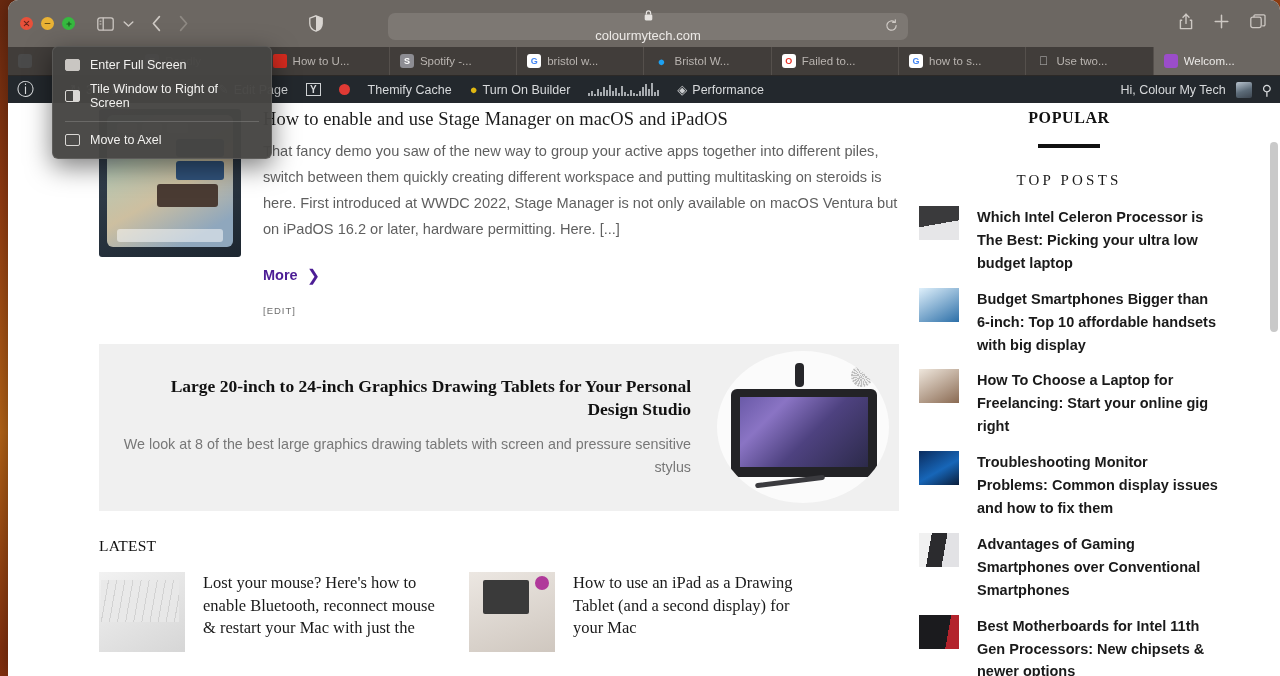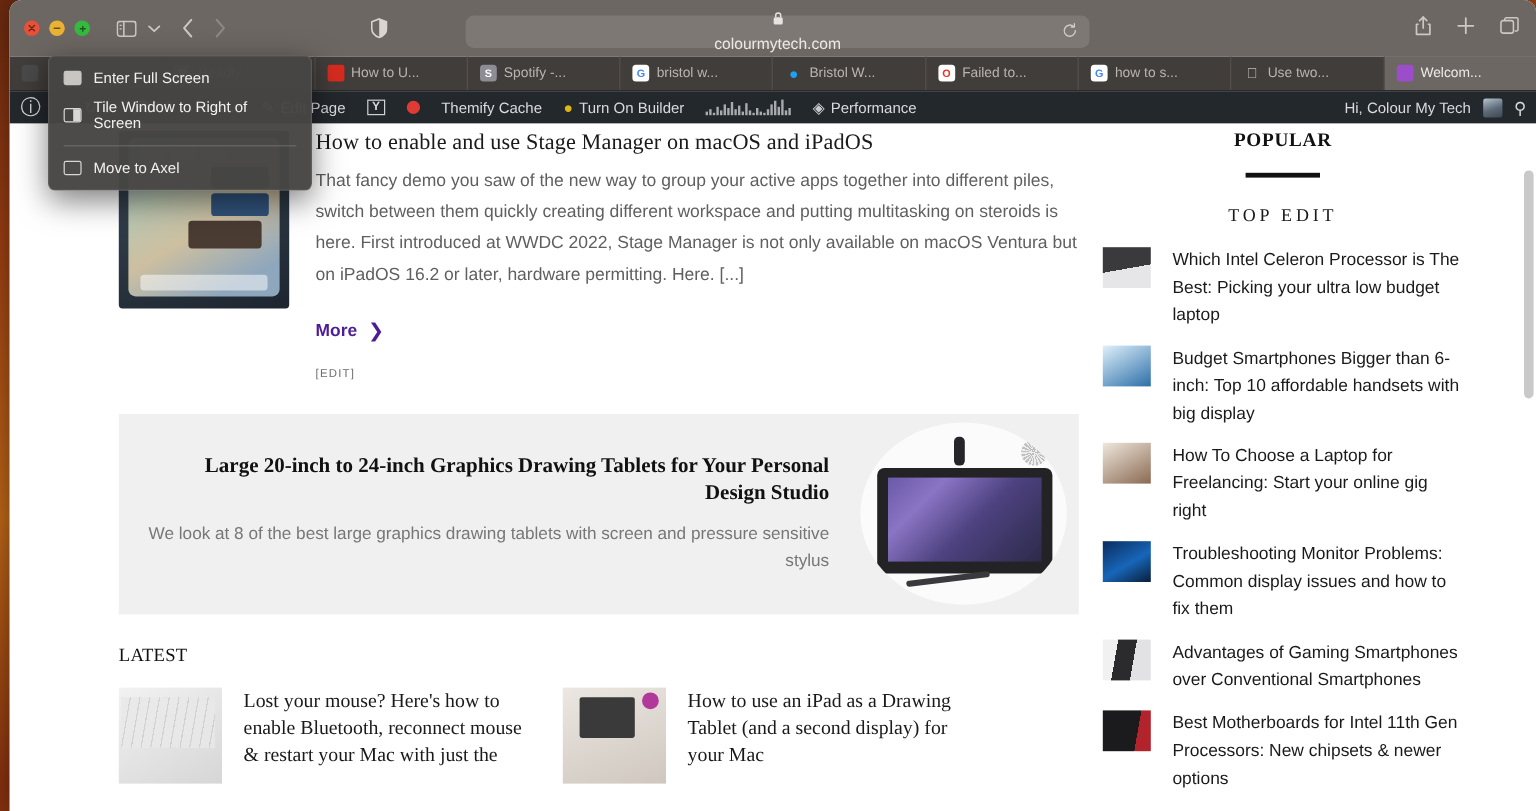--- a/index.html
+++ b/index.html
@@ -150,33 +150,33 @@
   .latest-title { font-family: "Liberation Serif", serif; font-size: 16.5px;
                   line-height: 1.38; color: #1a1a1a; }
 
   
   .pop-h { text-align: center; font-family: "Liberation Serif", serif; font-weight: 700;
            font-size: 16px; letter-spacing: .6px; color: #111; }
   .pop-rule { width: 62px; height: 4px; background: #111; margin: 17px auto 0; }
   .tp-h { text-align: center; margin-top: 24px; font-family: "Liberation Serif", serif;
           font-size: 15px; letter-spacing: 3.2px; color: #1a1a1a; }
   .tp-list { margin-top: 17px; }
-  .tp-item { display: flex; gap: 18px; margin-bottom: 13px; }
+  .tp-item { display: flex; gap: 18px; margin-bottom: 13px; font-weight: bold; }
   .tp-thumb { width: 40px; height: 34px; flex: 0 0 40px; }
   .tp-title { font-size: 14.5px; line-height: 1.58; color: #1a1a1a; }
 
   
   .scrollbar { position: absolute; right: 2px; top: 4px; width: 8px;
                height: calc(100% - 8px); }
   .scroll-thumb { position: absolute; top: 35px; left: 0; width: 8px; height: 190px;
                   background: #c9c9c9; border-radius: 4px; }
 
   
   .winmenu {
-    position: absolute; left: 40px; top: 46px; width: 220px;
+    position: absolute; left: 52px; top: 46px; width: 220px;
     background: rgba(70,69,67,.97); border-radius: 6px;
     padding: 6px 0; color: #f2f1ef; font-size: 12.5px;
     box-shadow: 0 8px 26px rgba(0,0,0,.5);
     border: 1px solid rgba(255,255,255,.10);
     z-index: 50;
   }
   .winmenu-item { display: flex; align-items: center; gap: 10px; padding: 5px 12px; }
   .mi-icon { width: 15px; height: 12px; flex: 0 0 15px; border: 1.4px solid #d9d7d4;
              border-radius: 2px; background: transparent; position: relative; }
   .mi-icon.full { background: #c9c6c2; border-color: #c9c6c2; }
@@ -445,21 +445,21 @@
           <div class="latest-item">
             <div class="latest-thumb lt-desk"></div>
             <div class="latest-title">How to use an iPad as a Drawing Tablet (and a second display) for your Mac</div>
           </div>
         </div>
       </div>
 
       <div class="col-side">
         <div class="pop-h">POPULAR</div>
         <div class="pop-rule"></div>
-        <div class="tp-h">TOP EDIT</div>
+        <div class="tp-h">TOP POSTS</div>
         <div class="tp-list">
 
           <div class="tp-item">
             <div class="tp-thumb" style="background:linear-gradient(170deg,#3a3a3c 0 52%,#e6e6e8 52% 100%);"></div>
             <div class="tp-title">Which Intel Celeron Processor is The Best: Picking your ultra low budget laptop</div>
           </div>
 
           <div class="tp-item">
             <div class="tp-thumb" style="background:linear-gradient(150deg,#dff0fb,#2c6fa8);"></div>
             <div class="tp-title">Budget Smartphones Bigger than 6-inch: Top 10 affordable handsets with big display</div>

